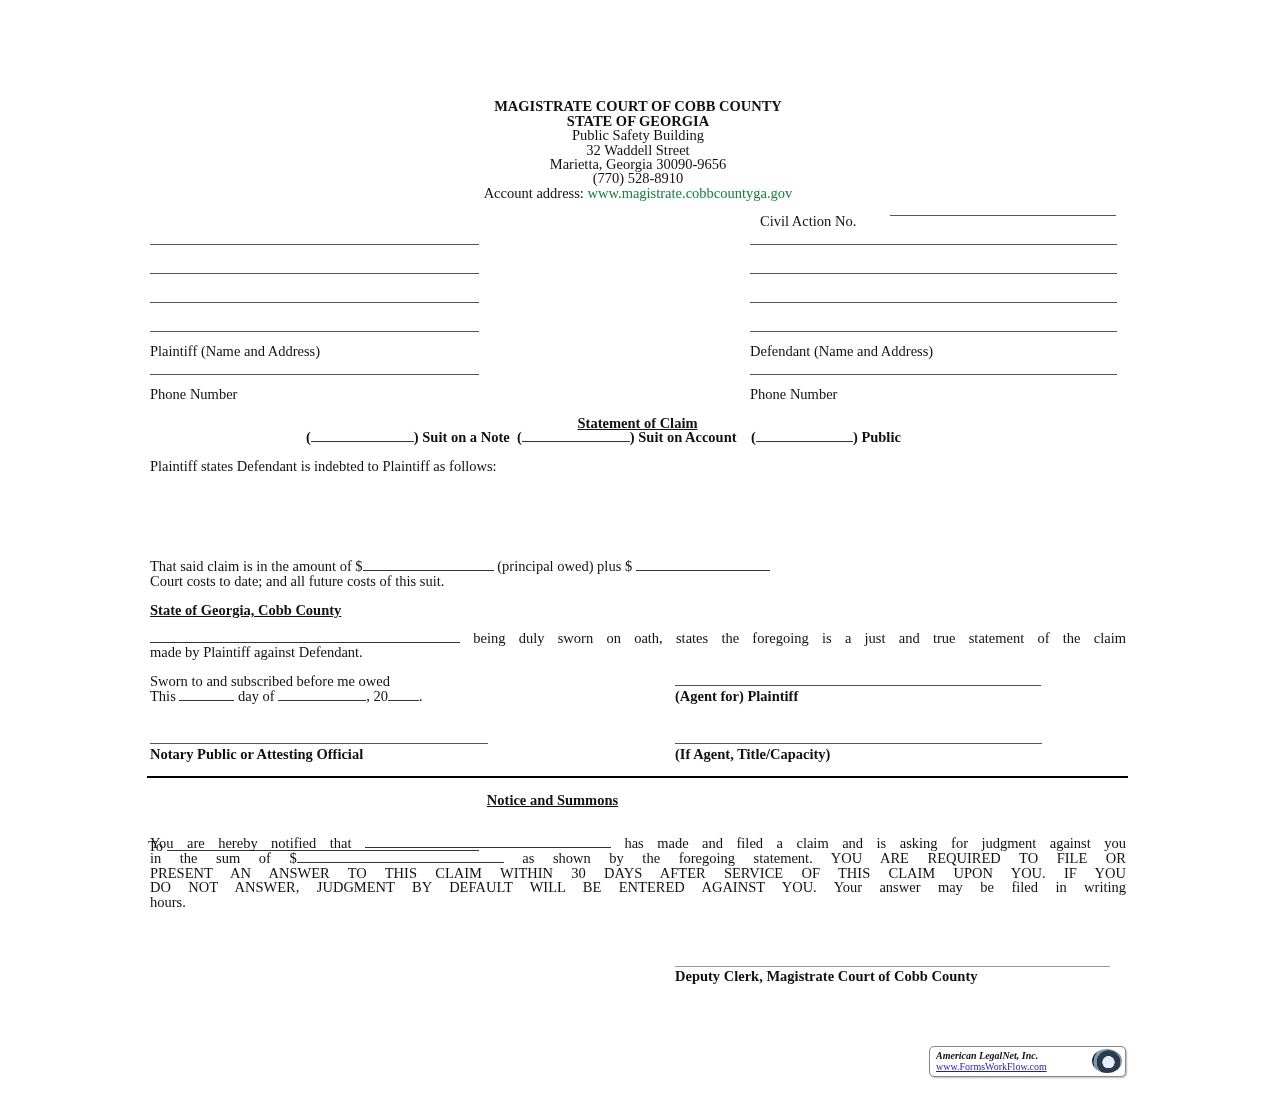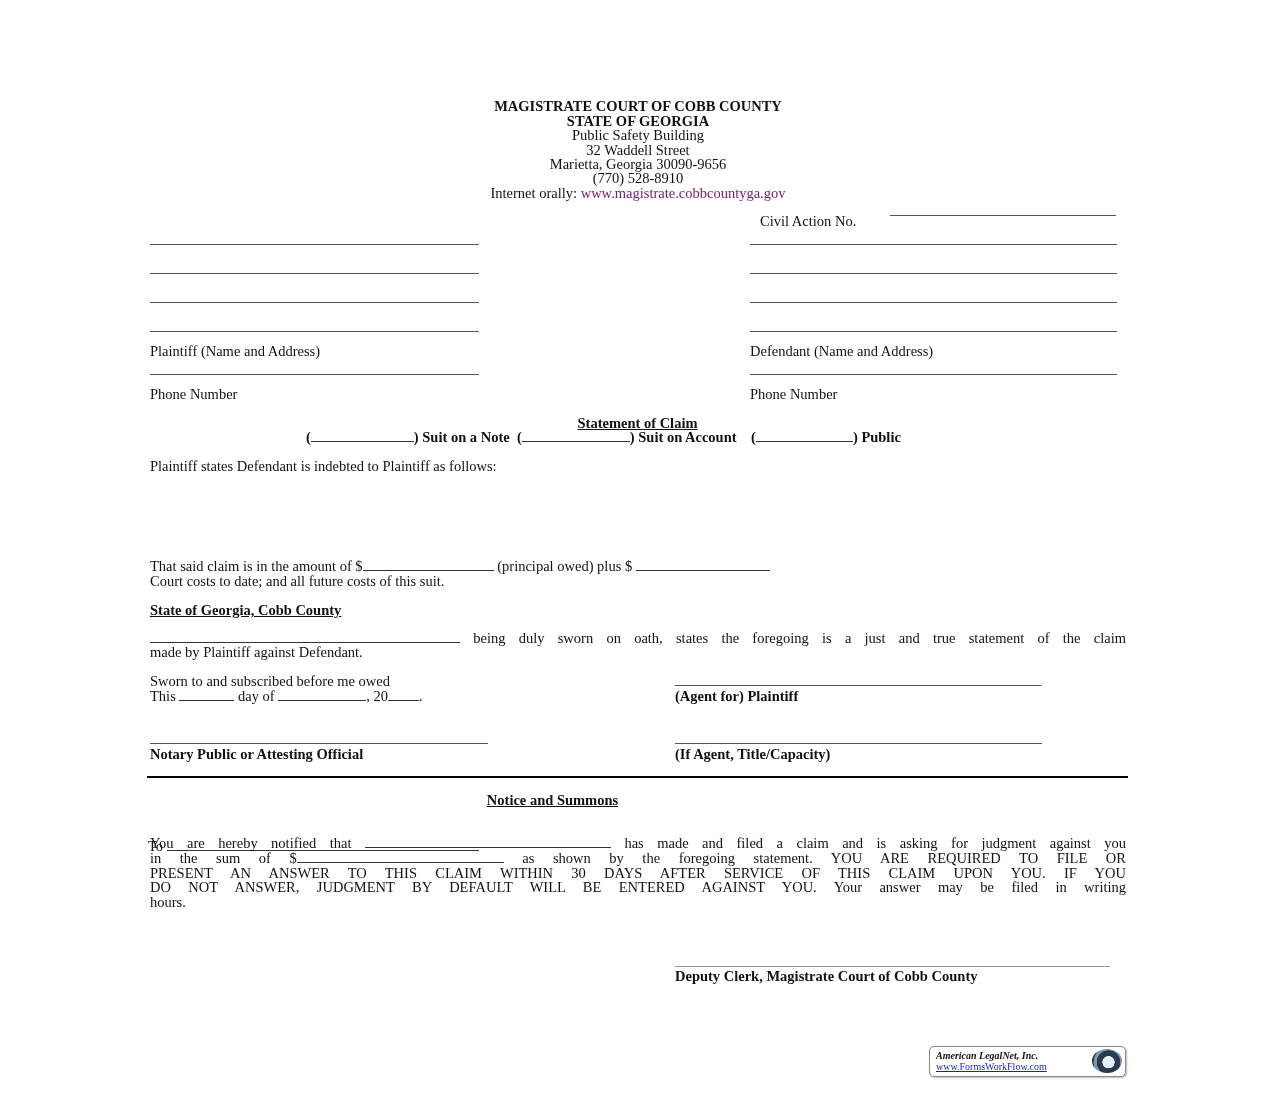--- a/index.html
+++ b/index.html
@@ -8,21 +8,21 @@
     font-family: "Liberation Serif", "DejaVu Serif", serif;
     color: #111; font-size: 14.5px;
   }
   .abs { position: absolute; }
   .center { text-align: center; }
   .bold { font-weight: bold; }
   .u { text-decoration: underline; }
   .line { position: absolute; height: 0; border-bottom: 1.3px solid #555; }
   .blank { display: inline-block; border-bottom: 1.2px solid #333; height: 12px; vertical-align: baseline; }
   .hdr { position: absolute; left: 0; width: 1300px; text-align: center; line-height: 14.4px; font-size: 14.5px; }
-  .link { color: #701a75; }
+  .link { color: #15803d; }
   .rule { position: absolute; left: 147px; width: 981px; height: 2px; background: #000; top: 776px; }
   .justify { text-align: justify; text-align-last: justify; }
   .badge {
     position: absolute; left: 929px; top: 1046px; width: 195px; height: 29px;
     border: 1px solid #888; border-radius: 5px; background: #fff;
     box-shadow: 1px 1px 2px #bbb;
   }
   .badge .t1 { position: absolute; left: 6px; top: 3px; font-size: 10px; font-weight: bold; font-style: italic; }
   .badge .t2 { position: absolute; left: 6px; top: 14px; font-size: 10px; color: #1a1ad0; text-decoration: underline; }
   .badge .logo {
@@ -33,21 +33,21 @@
 </head>
 <body>
 
 <div class="hdr bold" style="top:99px;left:-12px;">MAGISTRATE COURT OF COBB COUNTY</div>
 <div class="hdr bold" style="top:114px;left:-12px;">STATE OF GEORGIA</div>
 <div class="hdr" style="top:128px;left:-12px;">Public Safety Building</div>
 <div class="hdr" style="top:143px;left:-12px;">32 Waddell Street</div>
 <div class="hdr" style="top:157px;left:-12px;">Marietta, Georgia 30090-9656</div>
 <div class="hdr" style="top:171px;left:-12px;">(770) 528-8910</div>
 <div class="hdr" style="top:186px;left:-12px;">
-  <span>Internet orally: </span><span class="link">www.magistrate.cobbcountyga.gov</span>
+  <span>Account address: </span><span class="link">www.magistrate.cobbcountyga.gov</span>
 </div>
 
 <div class="abs" style="left:760px;top:213px;">Civil Action No.</div>
 <div class="line" style="left:890px;top:215px;width:226px;"><span></span></div>
 
 <div class="line" style="left:150px;top:244px;width:329px;"><span></span></div>
 <div class="line" style="left:150px;top:273px;width:329px;"><span></span></div>
 <div class="line" style="left:150px;top:302px;width:329px;"><span></span></div>
 <div class="line" style="left:150px;top:331px;width:329px;"><span></span></div>
 <div class="abs" style="left:150px;top:343px;">Plaintiff (Name and Address)</div>

